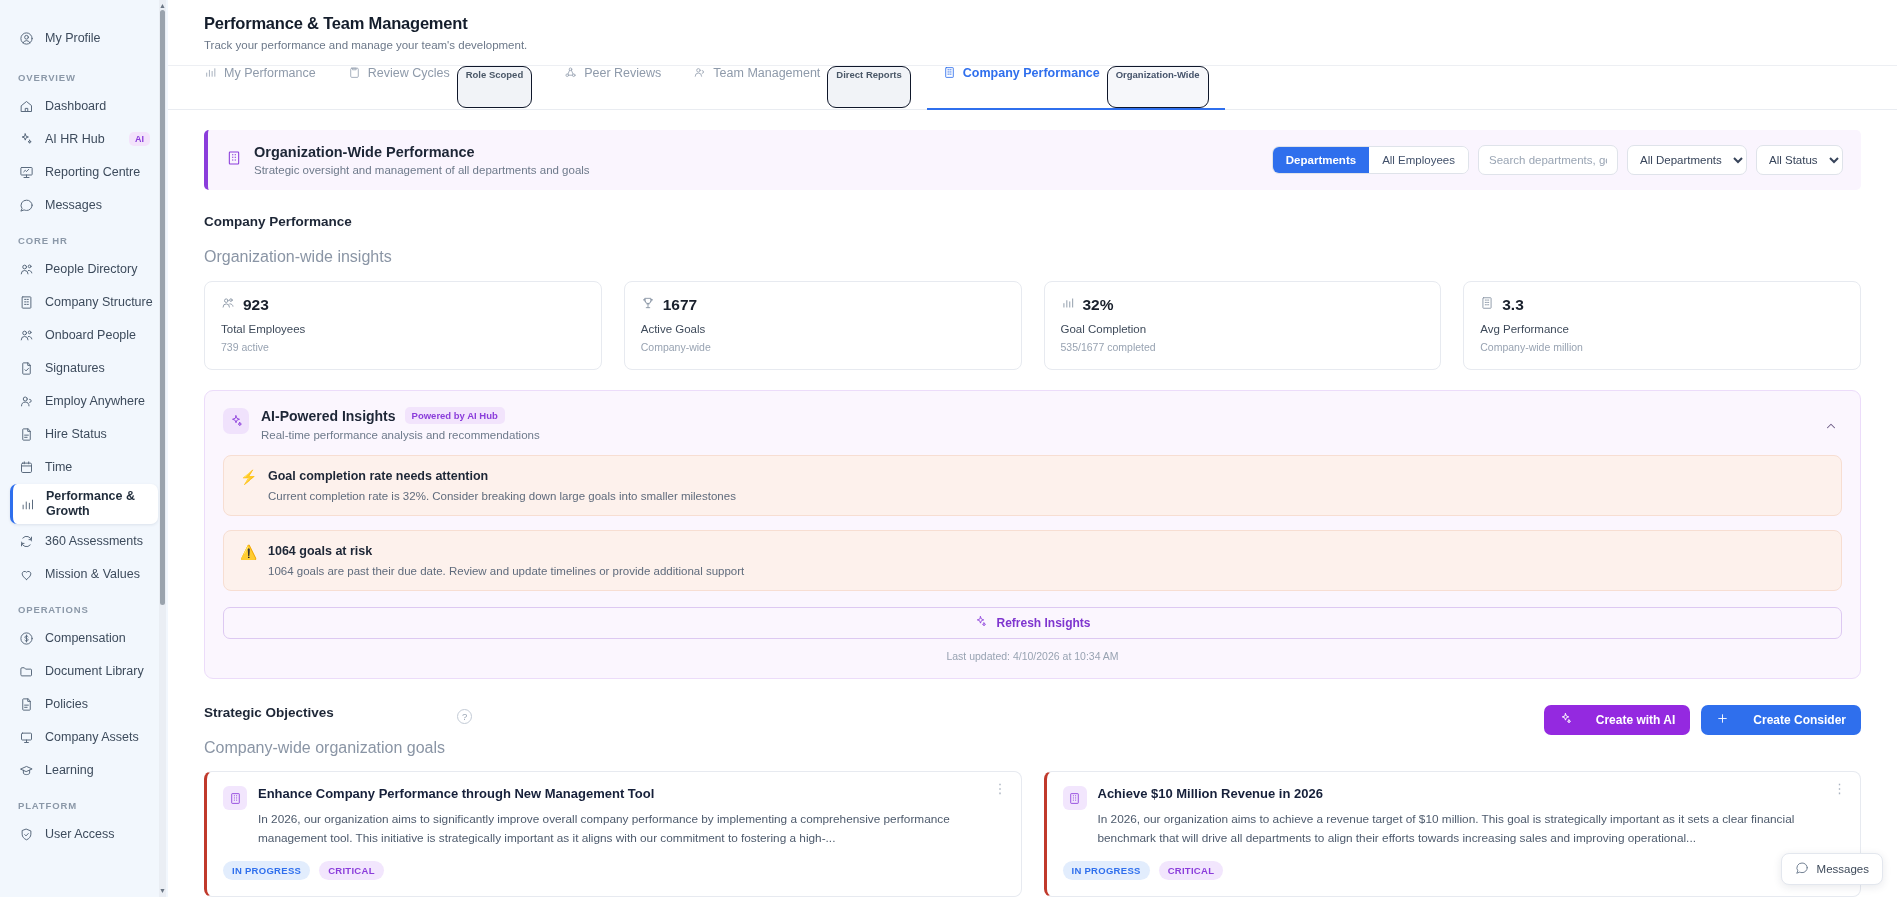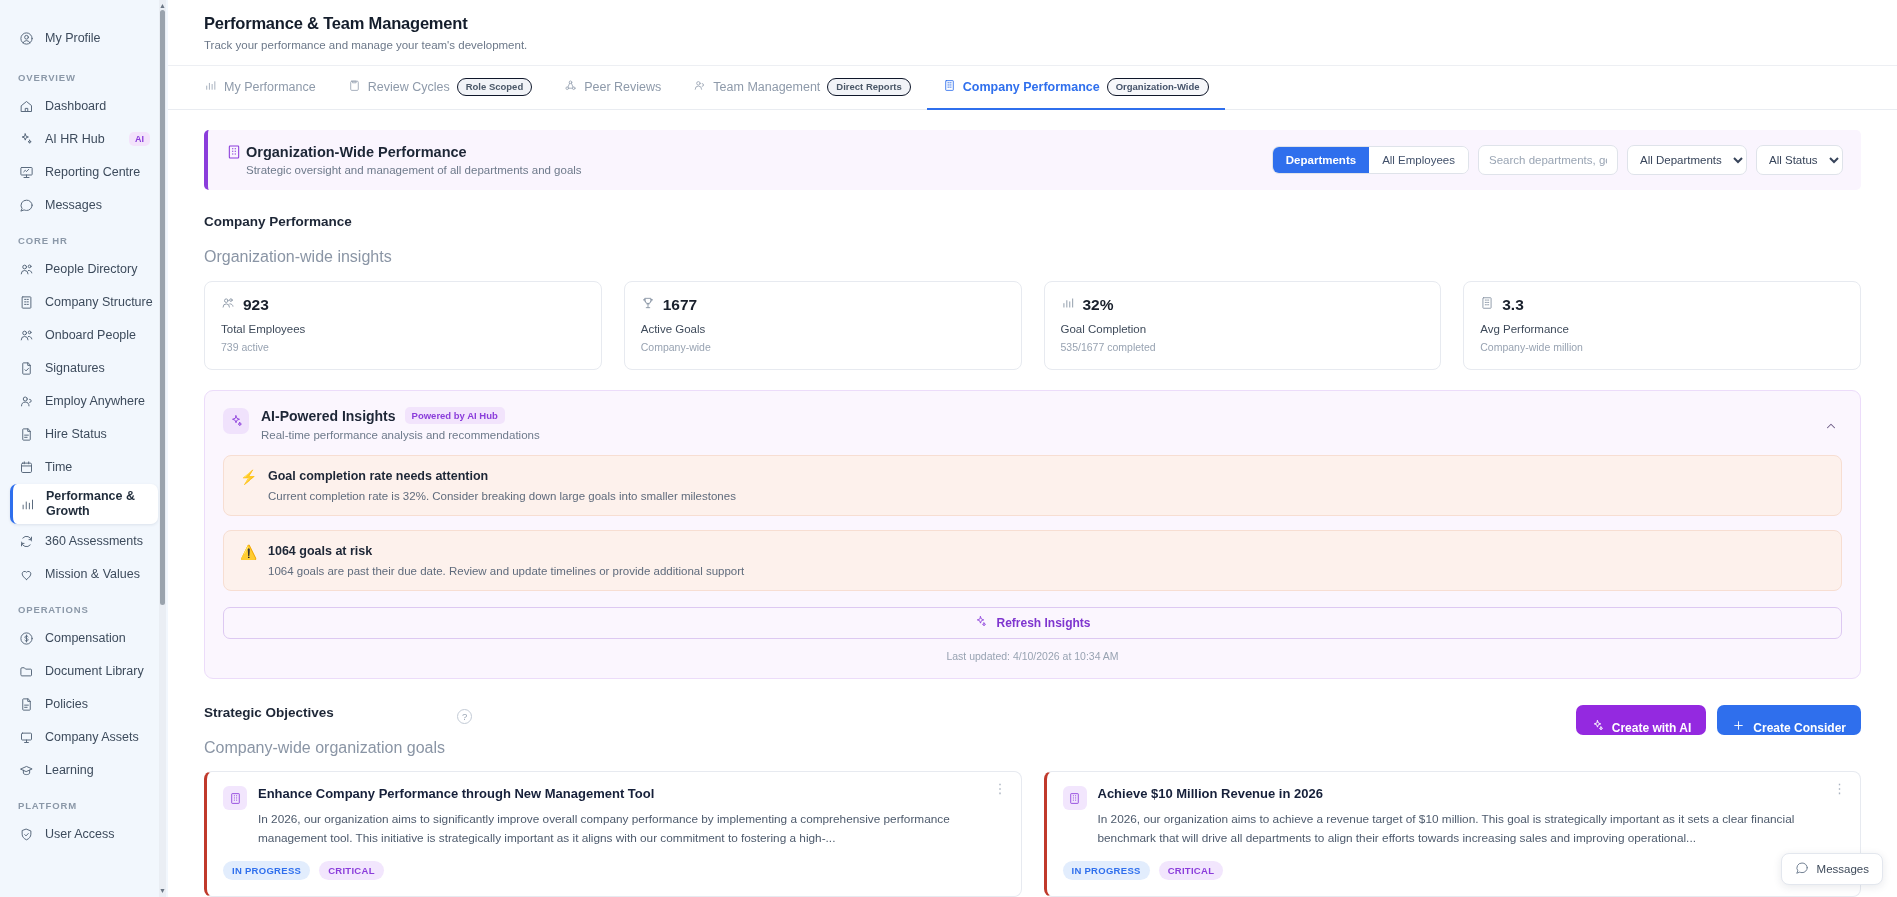--- a/index.html
+++ b/index.html
@@ -60,21 +60,21 @@
 
   
   .main { flex: 1; height: 897px; overflow: hidden; background: #fff; position: relative; }
   .page-head { padding: 14px 0 14px 36px; border-bottom: 1px solid #edeff3; }
   .page-title { font-size: 16.5px; font-weight: 700; color: #141d2b; letter-spacing: -.2px; }
   .page-sub { font-size: 11.5px; color: #6c7889; margin-top: 6px; }
 
   
   .tabs { display: flex; align-items: center; gap: 0; padding: 0 0 0 36px; border-bottom: 1px solid #e9ecf1; height: 44px; }
   .tab {
-    display: flex; align-items: center; gap: 7px;
+    display: flex; gap: 7px;
     height: 44px; padding: 0 16px; cursor: pointer;
     font-size: 12.5px; color: #8e9aaa; white-space: nowrap;
     border-bottom: 2px solid transparent;
   }
   .tab:first-child { padding-left: 0; }
   .tab svg { width: 13px; height: 13px; stroke: #9aa5b4; fill: none; stroke-width: 1.6; stroke-linecap: round; stroke-linejoin: round; }
   .tab.active { color: #2f6fed; border-bottom-color: #2f6fed; font-weight: 600; }
   .tab.active svg { stroke: #2f6fed; }
   .tab-chip {
     font-size: 9.5px; color: #4a5767; background: #f1f3f7;
@@ -83,21 +83,21 @@
   .tab.active .tab-chip { color: #45536a; background: #f6f7fa; }
 
   
   .content { padding: 0 36px; }
 
   .org-banner {
     display: flex; align-items: center; justify-content: space-between;
     background: #faf5fe; border-left: 4px solid #8b3ddb;
     border-radius: 5px; padding: 14px 18px; margin-top: 20px;
   }
-  .org-left { display: flex; gap: 4px; align-items: flex-start; }
+  .org-left { display: flex; gap: 12px; align-items: center; }
   .org-ico svg { width: 16px; height: 16px; stroke: #8b3ddb; fill: none; stroke-width: 1.6; }
   .org-title { font-size: 14.5px; font-weight: 700; color: #1d2636; }
   .org-sub { font-size: 11.5px; color: #6e7a8b; margin-top: 4px; }
   .org-controls { display: flex; align-items: center; gap: 9px; }
   .seg { display: flex; border: 1px solid #dfe3ea; border-radius: 7px; overflow: hidden; background: #fff; }
   .seg button {
     font-family: inherit; font-size: 11.5px; padding: 7px 13px; border: 0;
     background: #fff; color: #41506a; cursor: pointer; white-space: nowrap;
   }
   .seg button.on { background: #2f6fed; color: #fff; font-weight: 600; }
@@ -165,21 +165,21 @@
 
   .obj-head { display: flex; align-items: flex-start; justify-content: space-between; margin-top: 26px; }
   .obj-head-l { display: flex; align-items: flex-start; gap: 12px; }
   .help-ico {
     width: 15px; height: 15px; border-radius: 50%; border: 1px solid #c3cbd6;
     color: #9aa5b4; font-size: 9.5px; display: flex; align-items: center;
     justify-content: center; margin-top: 4px; cursor: pointer;
   }
   .obj-btns { display: flex; gap: 11px; }
   .btn {
-    display: flex; align-items: flex-end; gap: 8px; height: 30px; padding: 0 15px;
+    display: flex; align-items: center; gap: 24px; height: 30px; padding: 0 15px;
     border: 0; border-radius: 7px; font-size: 12px; font-weight: 600;
     color: #fff; cursor: pointer; font-family: inherit; white-space: nowrap;
   }
   .btn.ai { background: #9429e0; }
   .btn.manual { background: #2f6fed; }
   .btn svg { width: 13px; height: 13px; stroke: #fff; fill: none; stroke-width: 1.7; stroke-linecap: round; stroke-linejoin: round; }
 
   .obj-grid { display: flex; gap: 22px; margin-top: 14px; }
   .obj-card {
     flex: 1; border: 1px solid #e7eaf0; border-left: 3px solid #c0392b;

